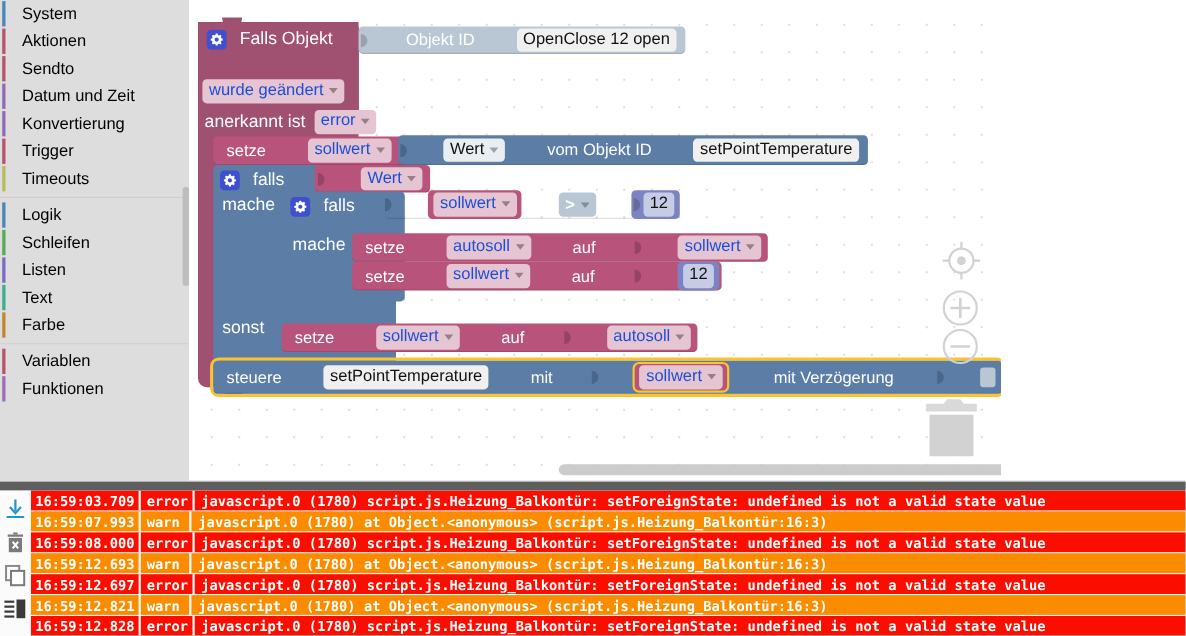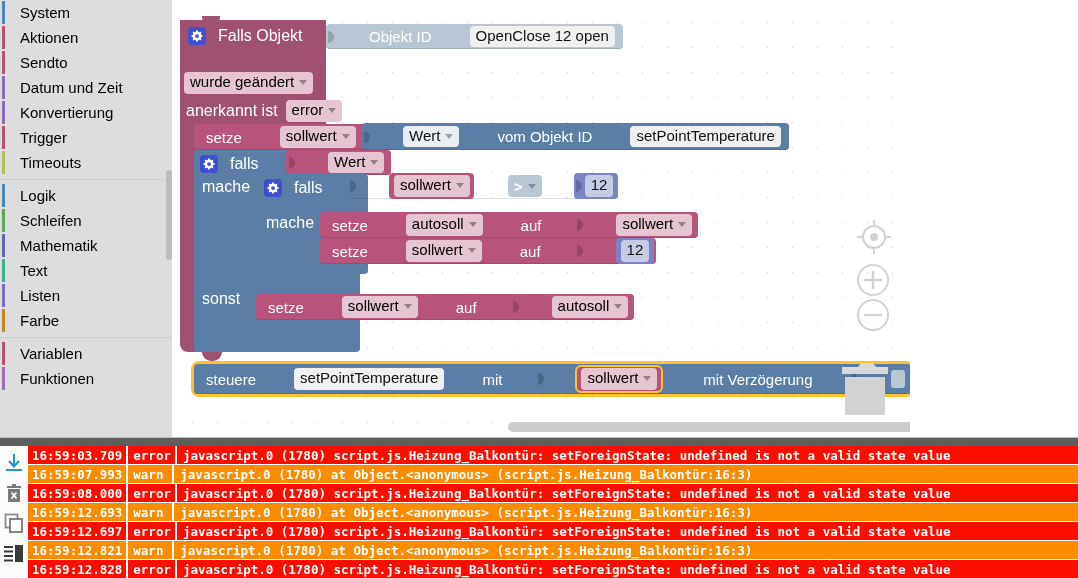--- a/index.html
+++ b/index.html
@@ -59,21 +59,21 @@
     gap: 30px;
   }   
   .c-varset   { background: #b8547c; }   
   .c-varget   { background: #b8547c; }
   .c-control  { background: #5b7da6; }   
   .c-value    { background: #5b7da6; }
   .c-objid    { background: #b9c6d3; }
 
   .field {
     background: #e6c5d2;
-    color: #000000;
+    color: #1d4ed8;
     border-radius: 4px;
     padding: 1px 6px 2px 6px;
     font-size: 15px;
     display: inline-flex; align-items: center;
     line-height: 1.25;
   }
   .field.lightblue { background: #e9eef3; color: #111; }
   .field.plainwhite { background: #f0f0f0; color: #111; }
   .field.numfield { background: #c6cbe6; color: #111; font-weight: normal; }
   .caret {
@@ -216,30 +216,26 @@
         <div class="tb-sep"></div>
         <div class="tb-item">
           <span class="swatch" style="background: rgb(74, 134, 184);"></span>
           <span class="tb-label">Logik</span>
         </div>
         <div class="tb-item">
           <span class="swatch" style="background: rgb(90, 169, 90);"></span>
           <span class="tb-label">Schleifen</span>
         </div>
         <div class="tb-item">
-          <span class="swatch" style="background: rgb(90, 104, 181);"></span>
-          <span class="tb-label">Mathematik</span>
+          <span class="swatch" style="background: rgb(123, 107, 196);"></span>
+          <span class="tb-label">Listen</span>
         </div>
         <div class="tb-item">
           <span class="swatch" style="background: rgb(63, 174, 143);"></span>
           <span class="tb-label">Text</span>
-        </div>
-        <div class="tb-item">
-          <span class="swatch" style="background: rgb(123, 107, 196);"></span>
-          <span class="tb-label">Listen</span>
         </div>
         <div class="tb-item">
           <span class="swatch" style="background: rgb(193, 135, 42);"></span>
           <span class="tb-label">Farbe</span>
         </div>
         <div class="tb-sep"></div>
         <div class="tb-item">
           <span class="swatch" style="background: rgb(184, 82, 110);"></span>
           <span class="tb-label">Variablen</span>
         </div>
@@ -434,21 +430,21 @@
             </span>
             <span class="lbl">auf</span>
             <span class="socket" style="margin-left:4px;"></span>
             <span class="field">
               <span>autosoll</span>
               <i class="caret"></i>
             </span>
           </div>
         </div>
 
-        <div class="selected" style="position:absolute; left:14px; top:308px;margin-top:36px;">
+        <div class="selected" style="position:absolute; left:14px; top:308px;">
           <div class="blk-body c-control" style="height:30px; padding:0 6px 0 10px; border-radius:4px;">
             <span class="lbl">steuere</span>
             <span class="field plainwhite" style="margin:0 6px;">setPointTemperature</span>
             <span class="lbl">mit</span>
             <span class="socket" style="margin-left:4px;"></span>
 
             <span style="display:inline-flex; align-items:center; background:#b8547c; border-radius:4px; height:24px; padding:0 4px; outline:2px solid #fcc32c;">
               <span class="field">
                 <span>sollwert</span>
                 <i class="caret"></i>

